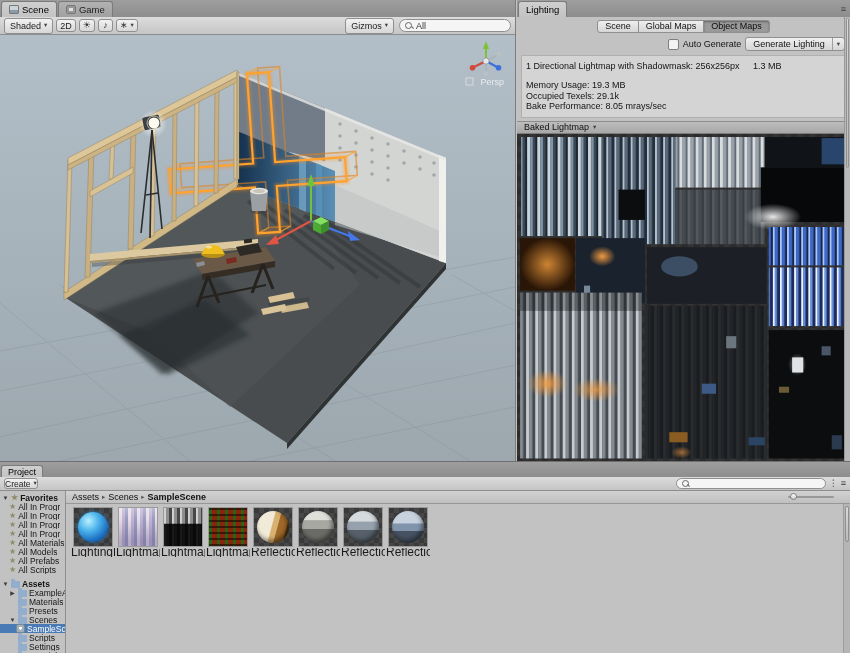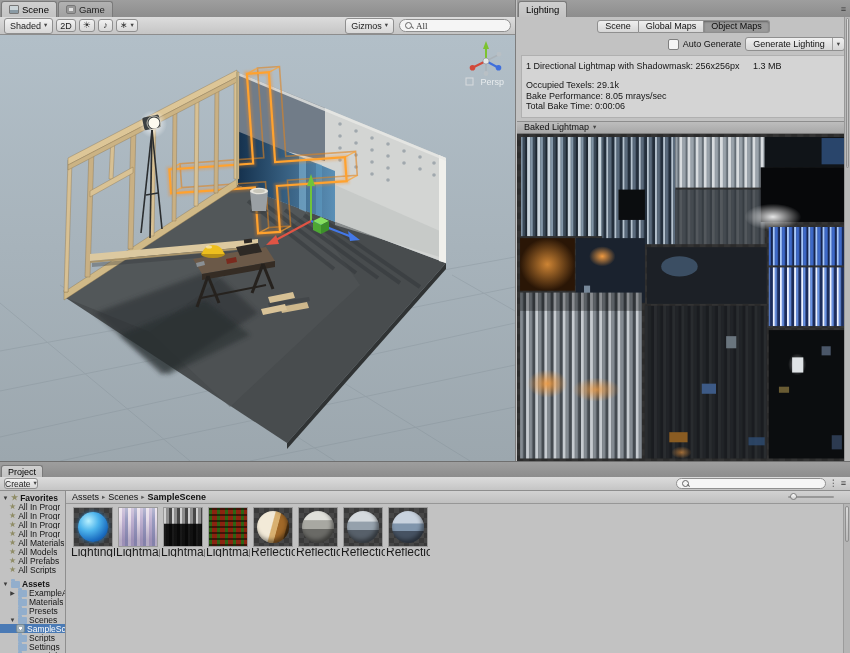--- a/index.html
+++ b/index.html
@@ -16,21 +16,21 @@
   .strip-right{margin-left:auto;display:flex;align-items:center;gap:3px;padding:0 4px;color:#3a3a3a;font-size:9px;height:100%}
   .toolbar{height:18px;background:linear-gradient(#dcdcdc,#c5c5c5);border-bottom:1px solid #8d8d8d;display:flex;align-items:center;gap:3px;padding:0 4px}
   .toolbar.slim{height:14px}
   .ctrl{height:13px;display:flex;align-items:center;gap:3px;padding:7px 5px;background:linear-gradient(#f2f2f2,#d7d7d7);border:1px solid #8f8f8f;border-radius:3px;font-size:9px;color:#222;white-space:nowrap}
   .toolbar.slim .ctrl{height:11px;font-size:8.5px;padding:0 0}
   .arr{font-size:6.5px;color:#444;line-height:1}
   .iconbtn{padding:0 3px;min-width:15px;justify-content:center}
   .glyph{font-size:9px;line-height:1;color:#333}
   .search{margin-left:2px;width:112px;height:13px;background:#f5f5f5;border:1px solid #8f8f8f;border-radius:7px;display:flex;align-items:center;gap:3px;padding:0 5px}
   .search.slim{height:11px;width:150px}
-  .search input{border:none;outline:none;background:transparent;font-size:9px;width:100%;font-family:Liberation Serif, serif;color:#333}
+  .search input{border:none;outline:none;background:transparent;font-size:9px;width:100%;font-family:Liberation Sans, sans-serif;color:#333}
   .mag{width:8px;height:8px;position:relative;flex:0 0 auto}
   .mag::before{content:'';position:absolute;left:0;top:0;width:5px;height:5px;border:1px solid #666;border-radius:50%}
   .mag::after{content:'';position:absolute;left:5.5px;top:5.5px;width:3px;height:1.2px;background:#666;transform:rotate(45deg)}
 
   
   .pane{position:absolute}
   #scenePane{left:0;top:0;width:516px;height:461px;border-right:1px solid #7d7d7d;background:#c2c2c2}
   #lightPane{left:517px;top:0;width:333px;height:461px;display:flex;flex-direction:column;background:#c2c2c2}
   #projPane{left:0;top:461px;width:850px;height:192px;border-top:1px solid #6f6f6f;display:flex;flex-direction:column;background:#c2c2c2}
 
@@ -368,23 +368,23 @@
             <span class="arr">▾</span>
           </span>
       </div>
     </div>
     <div class="statsbox">
       <div class="sumrow">
         <span>1 Directional Lightmap with Shadowmask: 256x256px</span>
         <span class="sz">1.3 MB</span>
       </div>
       <div class="statlines">
+        <div>Memory Usage: 19.3 MB</div>
         <div>Occupied Texels: 29.1k</div>
         <div>Bake Performance: 8.05 mrays/sec</div>
-        <div>Total Bake Time: 0:00:06</div>
       </div>
     </div>
     <div class="pvheader">
       <div class="pvdrop">
         <span>Baked Lightmap</span>
         <span class="arr">▾</span>
       </div>
     </div>
     <div class="pvarea">
       <svg viewBox="0 0 328 324" preserveAspectRatio="none">

